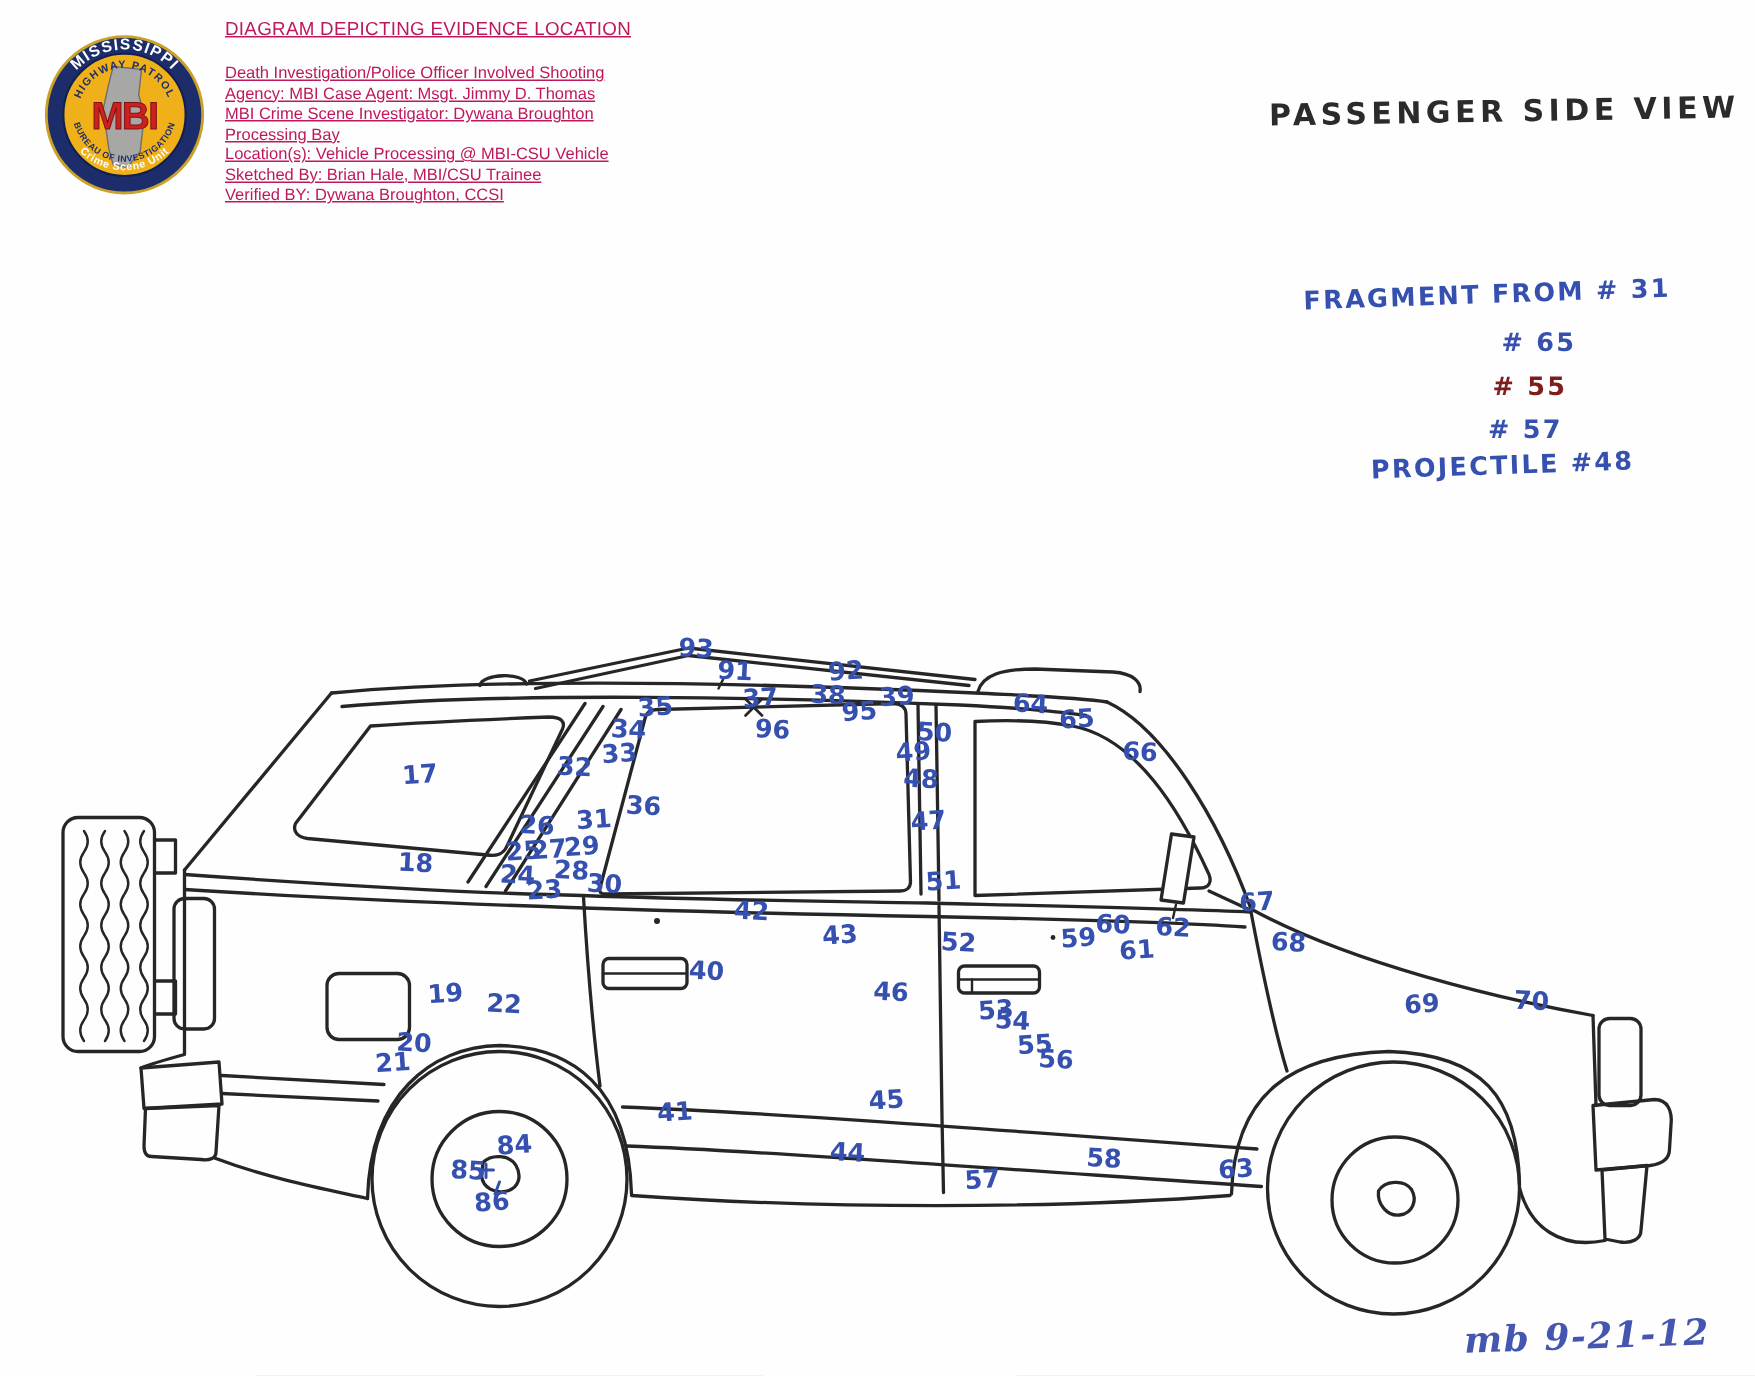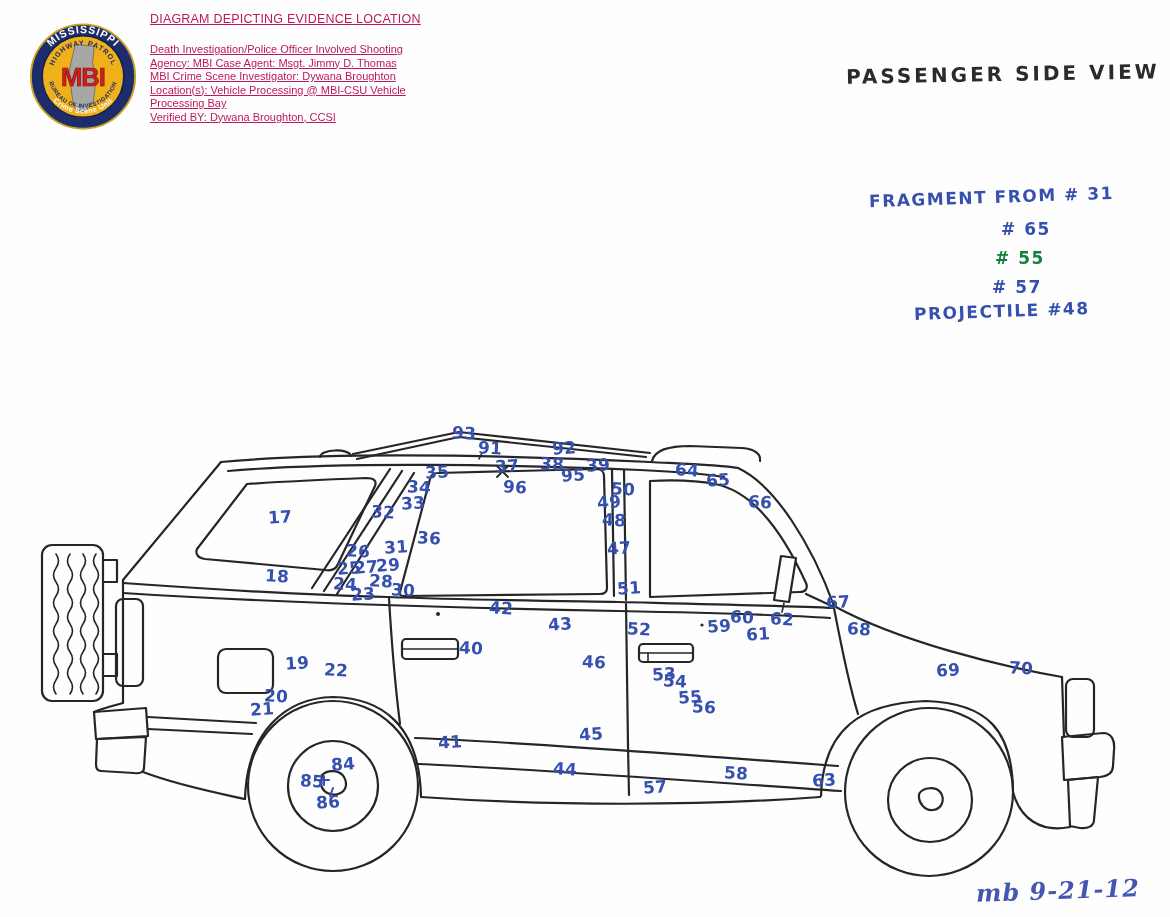--- a/index.html
+++ b/index.html
@@ -50,22 +50,23 @@
     </text>
     <text x="60" y="76" text-anchor="middle" font-family="Liberation Sans,sans-serif" font-size="27" font-weight="800" fill="#d01f1f" stroke="#7d1212" stroke-width=".7" letter-spacing="-1">MBI</text>
   </svg>
 
   <div class="case-block">
     <div class="case-title">DIAGRAM DEPICTING EVIDENCE LOCATION</div>
     <div class="case-lines" id="case-lines">
         <div>Death Investigation/Police Officer Involved Shooting</div>
         <div>Agency:  MBI  Case Agent: Msgt. Jimmy D. Thomas</div>
         <div>MBI Crime Scene Investigator:  Dywana Broughton</div>
+        <div>Processing Bay</div>
         <div>Location(s): Vehicle Processing @ MBI-CSU Vehicle</div>
-        <div>Processing Bay</div>
+        <div>Sketched By:  Brian Hale, MBI/CSU Trainee</div>
         <div>Verified BY: Dywana Broughton, CCSI</div>
       </div>
   </div>
 
   <svg class="art" width="1170" height="917" viewBox="0 0 1170 917" fill="none" stroke="#262626" stroke-width="2.2" stroke-linecap="round" stroke-linejoin="round">
 
     <path d="M123,580 L221,462"></path>
     <path d="M123,580 L123,703 C112,706 101,709 94,712"></path>
 
     <path d="M221,462 C340,451 520,456 650,462 C690,464 720,465 738,468"></path>
@@ -212,19 +213,19 @@
       <span class="marker" style="left: 564px; top: 448px; color: rgb(53, 80, 174);">92</span>
       <span class="marker" style="left: 464px; top: 433px; color: rgb(53, 80, 174);">93</span>
       <span class="marker" style="left: 573px; top: 475px; color: rgb(53, 80, 174);">95</span>
       <span class="marker" style="left: 515px; top: 487px; color: rgb(53, 80, 174);">96</span>
     </div>
 
   <div id="annotations">
       <div class="anno" style="left: 846px; top: 62px; color: rgb(43, 43, 43); font-size: 20px; letter-spacing: 3px; transform: rotate(-1deg);">PASSENGER SIDE VIEW</div>
       <div class="anno" style="left: 869px; top: 187px; color: rgb(53, 80, 174); font-size: 17px; letter-spacing: 1.5px; transform: rotate(-2deg);">FRAGMENT FROM # 31</div>
       <div class="anno" style="left: 1001px; top: 219px; color: rgb(53, 80, 174); font-size: 17px; letter-spacing: 1.5px; transform: rotate(0deg);"># 65</div>
-      <div class="anno" style="left: 995px; top: 248px; color: #15803d; font-size: 17px; letter-spacing: 1.5px; transform: rotate(0deg);"># 55</div>
+      <div class="anno" style="left: 995px; top: 248px; color: #7f1d1d; font-size: 17px; letter-spacing: 1.5px; transform: rotate(0deg);"># 55</div>
       <div class="anno" style="left: 992px; top: 277px; color: rgb(53, 80, 174); font-size: 17px; letter-spacing: 1.5px; transform: rotate(0deg);"># 57</div>
       <div class="anno" style="left: 914px; top: 301px; color: rgb(53, 80, 174); font-size: 17px; letter-spacing: 1.5px; transform: rotate(-2deg);">PROJECTILE #48</div>
       <div class="anno italic" style="left: 976px; top: 876px; color: rgb(68, 86, 176); font-size: 24px; letter-spacing: 1px; transform: rotate(-2deg);">mb 9-21-12</div>
     </div>
 
 </div>
 
 </body></html>

